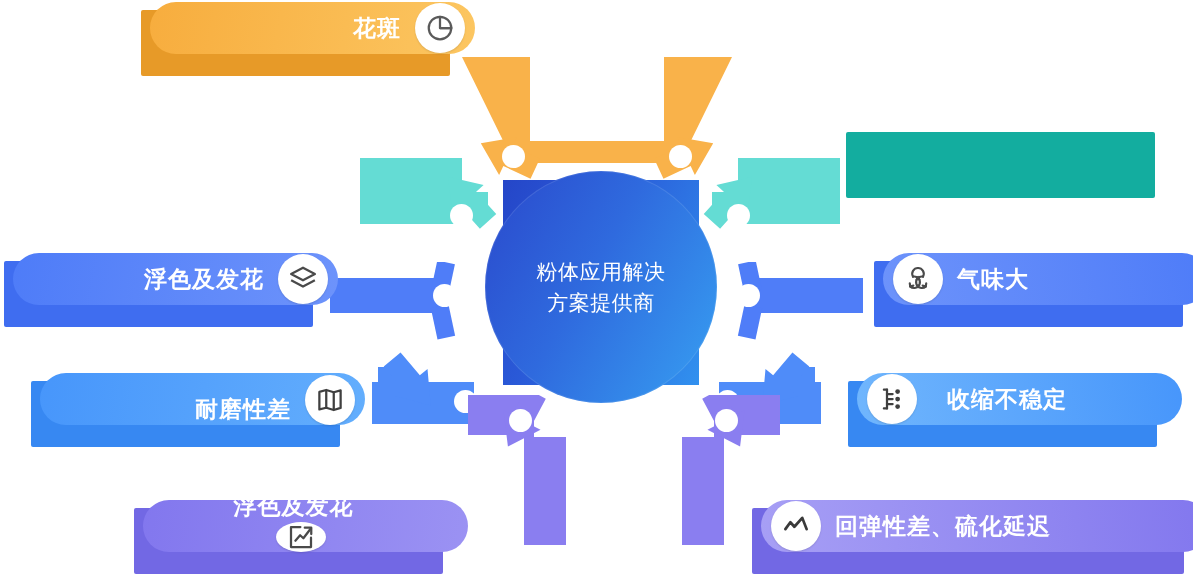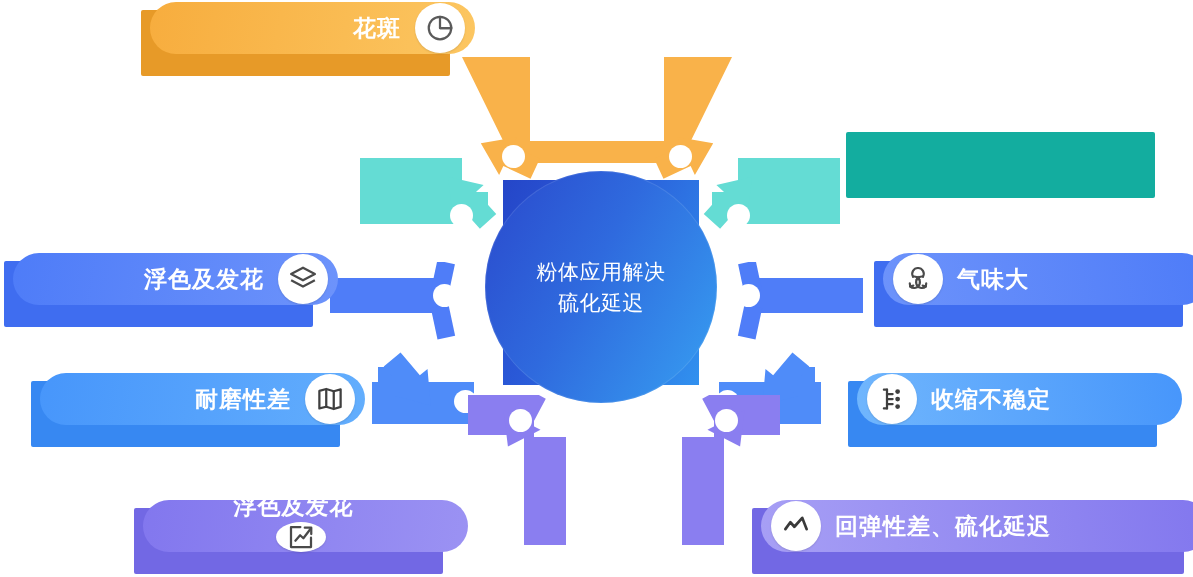--- a/index.html
+++ b/index.html
@@ -99,23 +99,23 @@
   .t-orange .pill{background:linear-gradient(100deg,#f7ad3e 0%,#fcc661 100%);}
   .t-orange .pill-shadow{background:#e79a28;}
   .t-teal   .pill{background:linear-gradient(100deg,#22c6b6 0%,#5fdcd2 100%);}
   .t-teal   .pill-shadow{background:#13ad9f;}
   .t-tealR  .pill{background:linear-gradient(260deg,#22c6b6 0%,#5fdcd2 100%);}
   .t-tealR  .pill-shadow{background:#13ad9f;}
   .t-blue   .pill{background:linear-gradient(100deg,#4e7cf8 0%,#6d93fb 100%);}
   .t-blue   .pill-shadow{background:#3f6df0;}
   .t-blueR  .pill{background:linear-gradient(260deg,#4e7cf8 0%,#6d93fb 100%);}
   .t-blueR  .pill-shadow{background:#3f6df0;}
-  .t-blue2  .pill{background:linear-gradient(100deg,#4796fb 0%,#63aefd 100%);}
+  .t-blue2  .pill{background:linear-gradient(100deg,#4796fb 0%,#63aefd 100%);align-items:flex-end;}
   .t-blue2  .pill-shadow{background:#3788f2;}
-  .t-blue2R .pill{background:linear-gradient(260deg,#4796fb 0%,#70b6fd 100%);}
+  .t-blue2R .pill{background:linear-gradient(260deg,#4796fb 0%,#70b6fd 100%);gap:16px;}
   .t-blue2R .pill-shadow{background:#3788f2;}
   .t-purple .pill{background:linear-gradient(100deg,#8277ee 0%,#9b92f3 100%);flex-direction:column;}
   .t-purple .pill-shadow{background:#7268e4;}
   .t-purpleR .pill{background:linear-gradient(260deg,#8277ee 0%,#a79ff5 100%);}
   .t-purpleR .pill-shadow{background:#7268e4;}
 </style>
 </head>
 <body>
 
 <div id="stage">
@@ -205,21 +205,21 @@
         <path d="M150,0 H84 V42 H52 V150 H94 V40 H150 Z" fill="#8a7ef0"></path>
         <path d="M126,14 L96,14 L96,4 L66,25 L96,46 L96,36 L126,36 Z" transform="rotate(-118 96 25)" fill="#8a7ef0"></path>
       </svg>
       <div class="dot" style="left:85px;top:14px;width:23px;height:23px;"></div>
     </div>
   </div>
 
   <div class="center-node">
     <div class="center-circle"></div>
     <div class="center-text">粉体应用解决
-硫化延迟</div>
+方案提供商</div>
   </div>
 
   <div class="pill-wrap t-orange" style="left:133px;top:2px;width:325px;height:70px;">
     <div class="pill-shadow"></div>
     <div class="pill right-icon">
       <span class="pill-label">花斑</span>
       <span class="icon-badge">
         <svg width="30" height="30" viewBox="0 0 24 24" fill="none" stroke="#5a5a5a" stroke-width="1.8" stroke-linecap="round" stroke-linejoin="round">
           <path d="M12 3a9 9 0 1 0 9 9"></path>
           <path d="M12 12V3a9 9 0 0 1 9 9z"></path>

